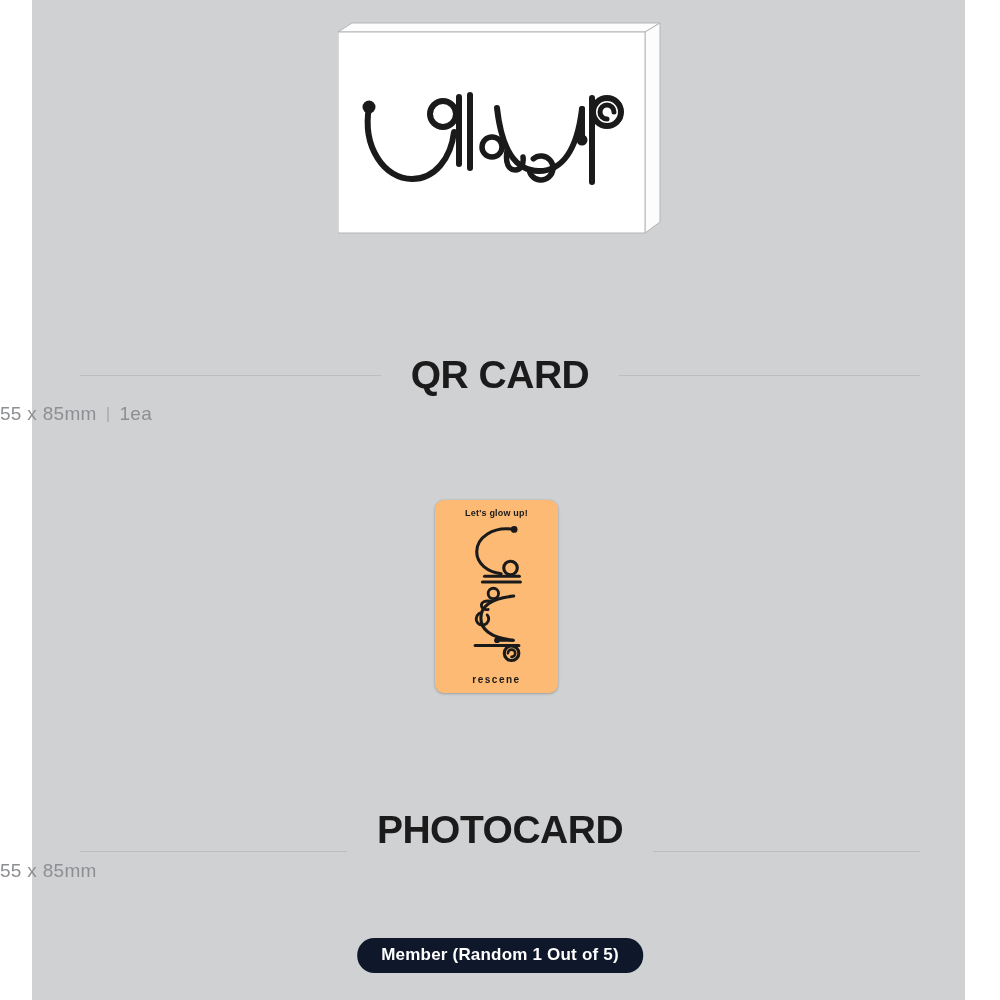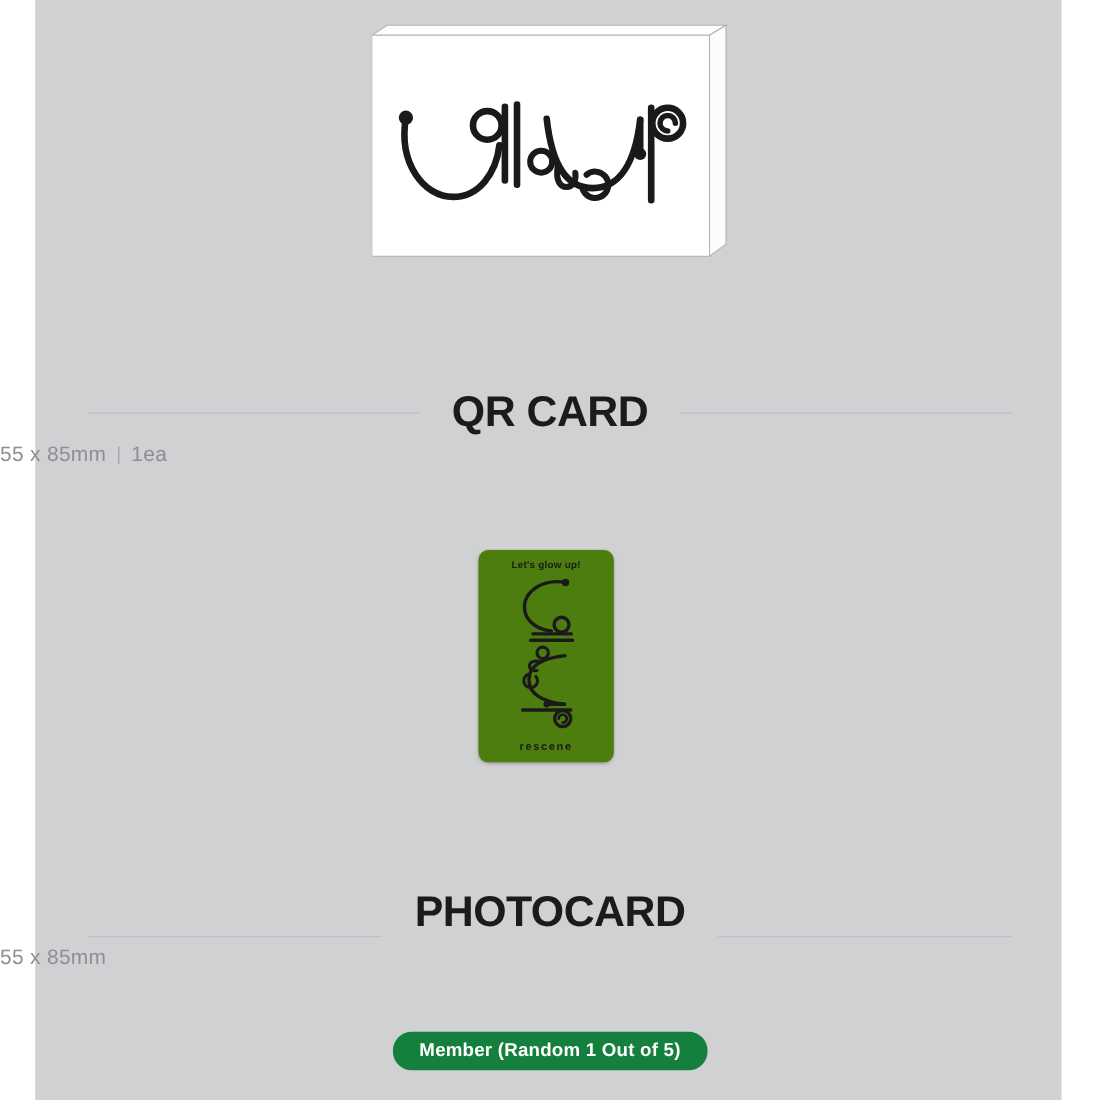--- a/index.html
+++ b/index.html
@@ -31,42 +31,42 @@
   .subtitle{
     position:absolute;left:0;width:100%;
     font-size:19px;color:#8d8f92;letter-spacing:0.3px;
   }
   .subtitle .sep{color:#a6a8ab;font-size:17px;padding:0 9px;position:relative;top:-1px;}
   .sub-qr{top:403px;}
   .sub-photo{top:860px;}
   
   .qr-card{
     position:absolute;left:435px;top:500px;width:123px;height:193px;
-    background:#4d7c0f;border-radius:9px;
+    background:#fdba74;border-radius:9px;
     box-shadow:0 1px 3px rgba(0,0,0,0.22), 0 0 0 1px rgba(0,0,0,0.03);
   }
   .qr-card .card-top{
     position:absolute;top:8px;left:0;width:100%;text-align:center;
     font-size:9px;font-weight:bold;color:#1a1a1a;letter-spacing:0.2px;
   }
   .qr-card .card-bottom{
     position:absolute;bottom:8px;left:0;width:100%;text-align:center;
     font-size:10px;font-weight:bold;color:#1a1a1a;letter-spacing:1.5px;margin-top:12px;
   }
   .qr-card .card-logo{
     position:absolute;left:50%;top:95px;width:0;height:0;
   }
   .qr-card .card-logo svg{
     position:absolute;left:-140px;top:-50px;
     transform:rotate(90deg) scale(0.52);
   }
   
   .badge{
     position:absolute;top:938px;left:50%;transform:translateX(-50%);
-    background:#15803d;color:#ffffff;border-radius:17px;
+    background:#0f172a;color:#ffffff;border-radius:17px;
     font-size:17px;font-weight:bold;letter-spacing:0.2px;
     padding:7px 24px 8px 24px;white-space:nowrap;
   }
 </style>
 </head>
 <body>
 
 <svg width="0" height="0" style="position:absolute" aria-hidden="true">
   <defs>
     <g id="glowlogo" fill="none" stroke="#1a1a1a" stroke-width="6" stroke-linecap="round">

